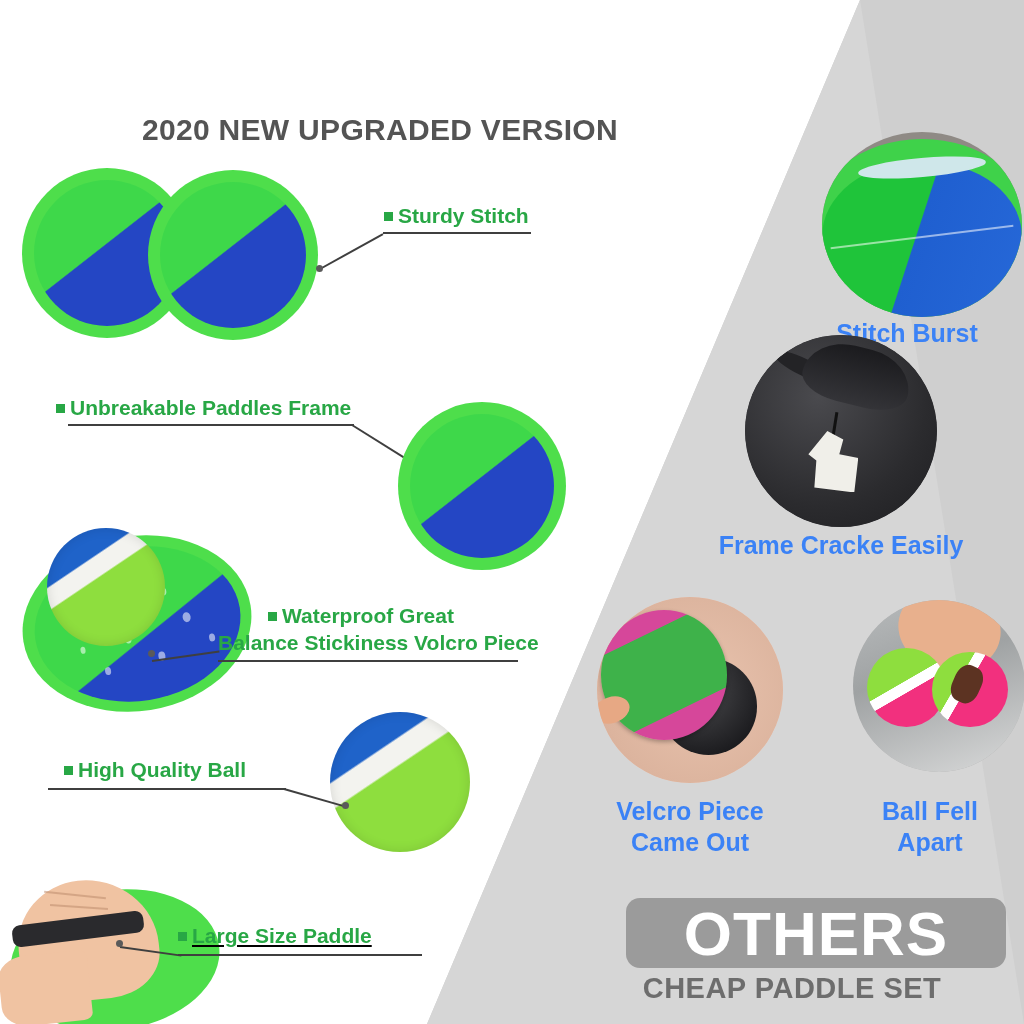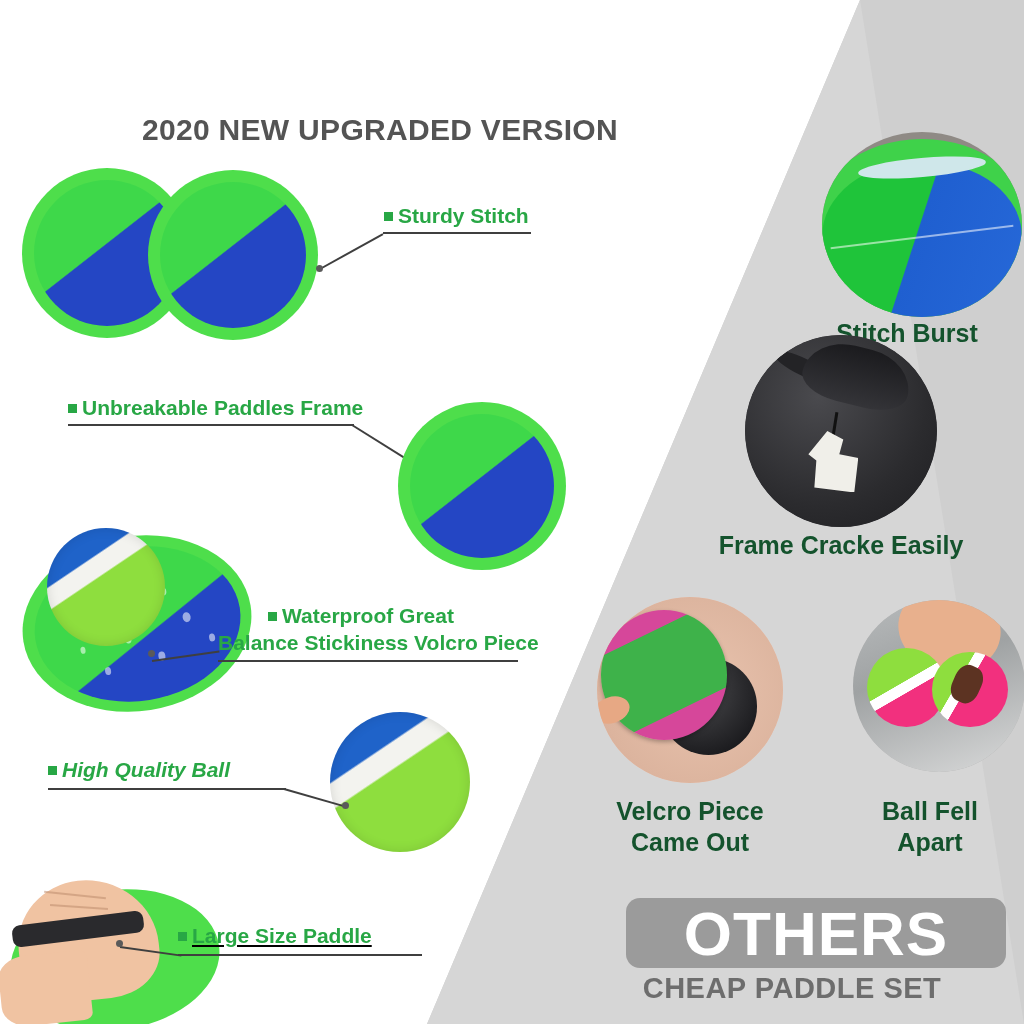--- a/index.html
+++ b/index.html
@@ -52,21 +52,21 @@
   .callout .bullet{
     display:inline-block;width:9px;height:9px;background:#28a745;margin-right:5px;
     vertical-align:2px;
   }
   .rule{position:absolute;height:2px;background:#3f3f3f;}
   .leader{position:absolute;background:#3f3f3f;height:2px;transform-origin:left center;}
   .dot{position:absolute;width:7px;height:7px;border-radius:50%;background:#5a5a5a;}
 
   
   .rcap{
-    position:absolute;text-align:center;color:#14532d;
+    position:absolute;text-align:center;color:#3b82f6;
     font-weight:bold;font-size:25px;line-height:31px;
   }
 
   
   .photo{position:absolute;border-radius:50%;overflow:hidden;}
 
   
   #ph-stitch{left:822px;top:132px;width:200px;height:185px;border-radius:50%;
     background:#8f8a85;}
   #ph-stitch .rim{
@@ -223,21 +223,21 @@
     <div class="face"></div>
   </div>
 
   <div class="callout" style="left:384px;top:202px;">
     <div class="txt"><span class="bullet"></span><span>Sturdy Stitch</span></div>
   </div>
   <div class="rule" style="left:383px;top:232px;width:148px;"></div>
   <div class="leader" style="left:320px;top:268px;width:72px;transform:rotate(-29deg);"></div>
   <div class="dot" style="left:316px;top:265px;"></div>
 
-  <div class="callout" style="left:68px;top:394px;">
+  <div class="callout" style="left:56px;top:394px;">
     <div class="txt"><span class="bullet"></span><span>Unbreakable Paddles Frame</span></div>
   </div>
   <div class="rule" style="left:68px;top:424px;width:286px;"></div>
   <div class="leader" style="left:352px;top:424px;width:70px;transform:rotate(32deg);"></div>
   <div class="dot" style="left:415px;top:458px;"></div>
 
   <div class="paddle" id="pad-c">
     <div class="frame"></div>
     <div class="face"></div>
   </div>
@@ -257,21 +257,21 @@
 
   <div class="callout" style="left:268px;top:602px;">
     <div class="txt"><span class="bullet"></span><span>Waterproof Great</span></div>
     <div class="txt" style="margin-left:-50px;">Balance Stickiness Volcro Piece</div>
   </div>
   <div class="rule" style="left:218px;top:660px;width:300px;"></div>
   <div class="leader" style="left:152px;top:660px;width:68px;transform:rotate(-8deg);"></div>
   <div class="dot" style="left:148px;top:650px;"></div>
 
   <div class="ball" id="ball-big"></div>
-  <div class="callout" style="left:48px;top:756px;font-style:italic;">
+  <div class="callout" style="left:64px;top:756px;">
     <div class="txt"><span class="bullet"></span><span>High Quality Ball</span></div>
   </div>
   <div class="rule" style="left:48px;top:788px;width:238px;"></div>
   <div class="leader" style="left:284px;top:788px;width:64px;transform:rotate(16deg);"></div>
   <div class="dot" style="left:342px;top:802px;"></div>
 
   <div id="hand-paddle">
     <div class="bigpad"></div>
     <div class="hand"></div>
     <div class="strap"></div>

